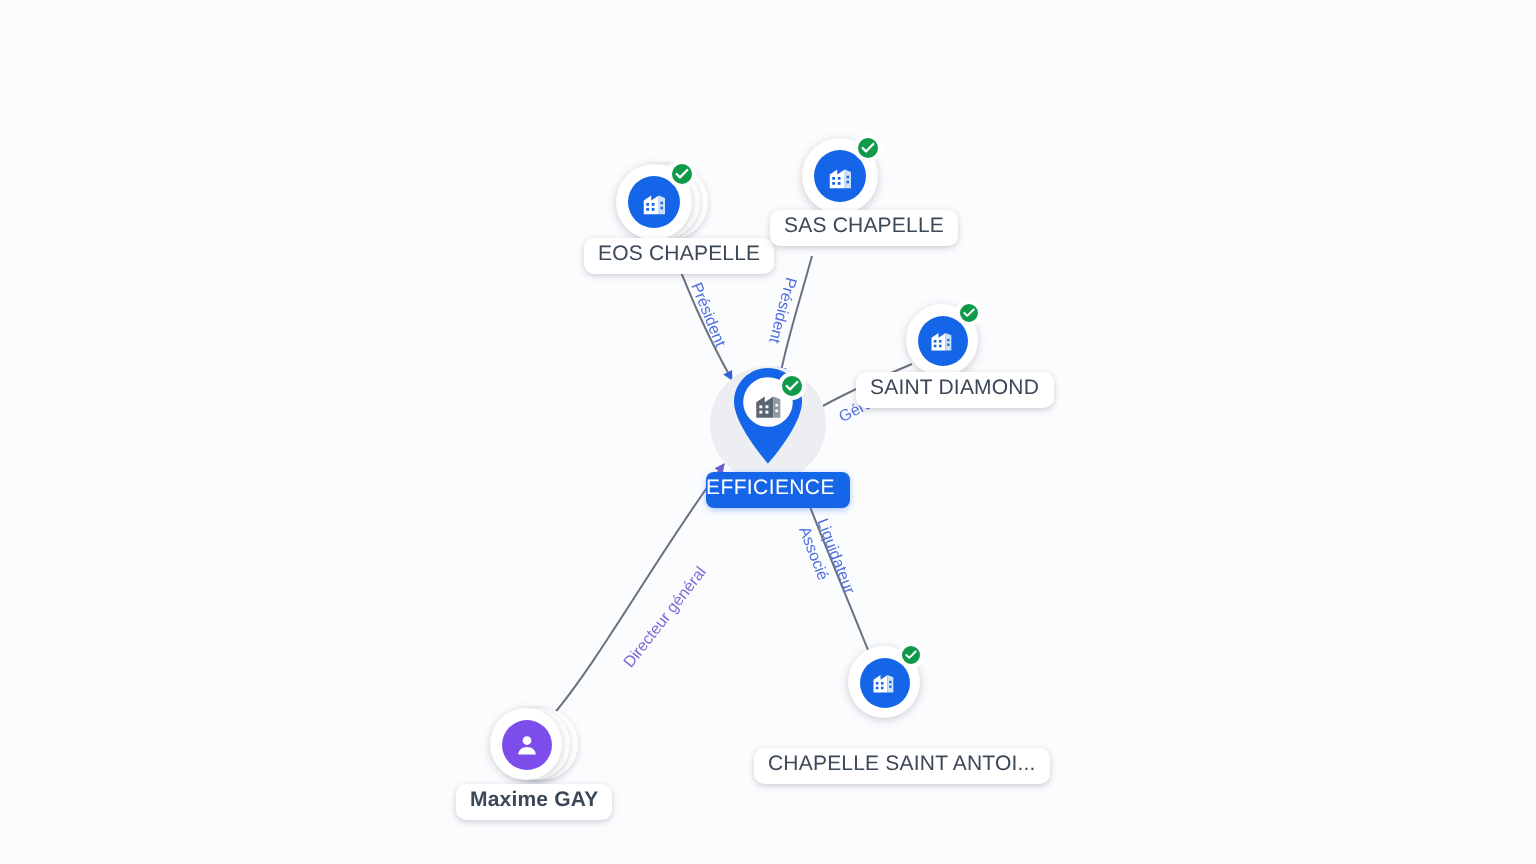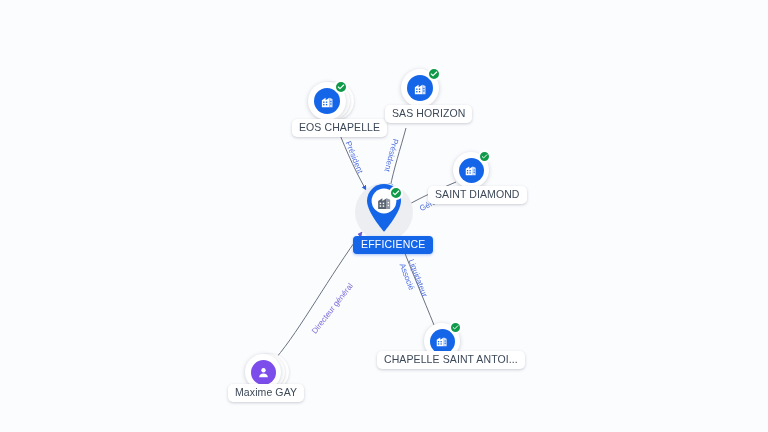--- a/index.html
+++ b/index.html
@@ -107,21 +107,21 @@
     top: -30px;
     width: 42px;
     height: 52px;
   }
 
   .focus-label {
     position: absolute;
     background: #1565e8;
     color: #ffffff;
     border-radius: 4px;
-    padding: 3px 8px 4px 8px;
+    padding: 3px 8px 4px 0;
     font-size: 10.5px;
     line-height: 11px;
     white-space: nowrap;
     font-weight: normal;
     letter-spacing: 0.2px;
     box-shadow: 0 1px 3px rgba(21,101,232,0.35);
   }
 
   
   .edge-label {
@@ -213,21 +213,21 @@
           <rect x="16.4" y="11" width="2" height="2" fill="#1565e8"></rect>
           <rect x="16.4" y="15" width="2" height="2" fill="#1565e8"></rect>
         </svg>
       </div>
       <div class="check-badge" style="right:-2px; top:-2px; width:14px; height:14px;">
         <svg width="8" height="8" viewBox="0 0 24 24" aria-hidden="true">
           <path d="M20 6L9 17l-5-5" fill="none" stroke="#ffffff" stroke-width="3.4" stroke-linecap="round" stroke-linejoin="round"></path>
         </svg>
       </div>
     </div>
-    <div class="node-label" style="left:-35px; top:17px;">SAS HORIZON</div>
+    <div class="node-label" style="left:-35px; top:17px;">SAS CHAPELLE</div>
   </div>
 
   <div class="node" style="left:471px; top:170px;">
     <div class="node-disc" style="left:-18px; top:-18px; width:36px; height:36px;">
       <div class="node-inner inner-company" style="width:25px; height:25px;">
         <svg width="14" height="14" viewBox="0 0 24 24" aria-hidden="true">
           <path d="M3 21V10l6-4v4l6-4v15H3z" fill="#ffffff"></path>
           <path d="M15 21V6l5 2v13h-5z" fill="#cfe0fb"></path>
           <rect x="5" y="12" width="2.2" height="2.2" fill="#1565e8"></rect>
           <rect x="9.4" y="12" width="2.2" height="2.2" fill="#1565e8"></rect>
@@ -259,35 +259,35 @@
           <rect x="16.4" y="11" width="2" height="2" fill="#1565e8"></rect>
           <rect x="16.4" y="15" width="2" height="2" fill="#1565e8"></rect>
         </svg>
       </div>
       <div class="check-badge" style="right:-2px; top:-2px; width:13px; height:13px;">
         <svg width="7" height="7" viewBox="0 0 24 24" aria-hidden="true">
           <path d="M20 6L9 17l-5-5" fill="none" stroke="#ffffff" stroke-width="3.4" stroke-linecap="round" stroke-linejoin="round"></path>
         </svg>
       </div>
     </div>
-    <div class="node-label" style="left:-65px; top:10px;">CHAPELLE SAINT ANTOI...</div>
+    <div class="node-label" style="left:-65px; top:33px;">CHAPELLE SAINT ANTOI...</div>
   </div>
 
   <div class="node" style="left:263px; top:372px;">
     <div class="node-stack" style="left:-10px; top:-18px; width:36px; height:36px;"></div>
     <div class="node-stack" style="left:-14px; top:-18px; width:36px; height:36px;"></div>
     <div class="node-disc" style="left:-18px; top:-18px; width:36px; height:36px;">
       <div class="node-inner inner-person" style="width:25px; height:25px;">
         <svg width="15" height="15" viewBox="0 0 24 24" aria-hidden="true">
           <circle cx="12" cy="8.4" r="3.5" fill="#ffffff"></circle>
           <path d="M5 19.5c0-3.6 3.1-6 7-6s7 2.4 7 6z" fill="#ffffff"></path>
         </svg>
       </div>
     </div>
-    <div class="node-label" style="left:-35px; top:12px;">Maxime GAY</div>
+    <div class="node-label" style="left:-35px; top:20px;font-weight:bold;">Maxime GAY</div>
   </div>
 
   <div class="node" style="left:384px; top:212px;">
     <div class="focus-halo"></div>
     <div class="pin-wrap">
       <svg width="42" height="52" viewBox="0 0 42 52" aria-hidden="true">
         <path d="M21 2C11.6 2 4 9.5 4 18.8c0 12 17 31 17 31s17-19 17-31C38 9.5 30.4 2 21 2z" fill="#1565e8"></path>
         <circle cx="21" cy="19" r="12.4" fill="#ffffff"></circle>
       </svg>
       <div style="position:absolute; left:12px; top:11px; width:18px; height:18px;

